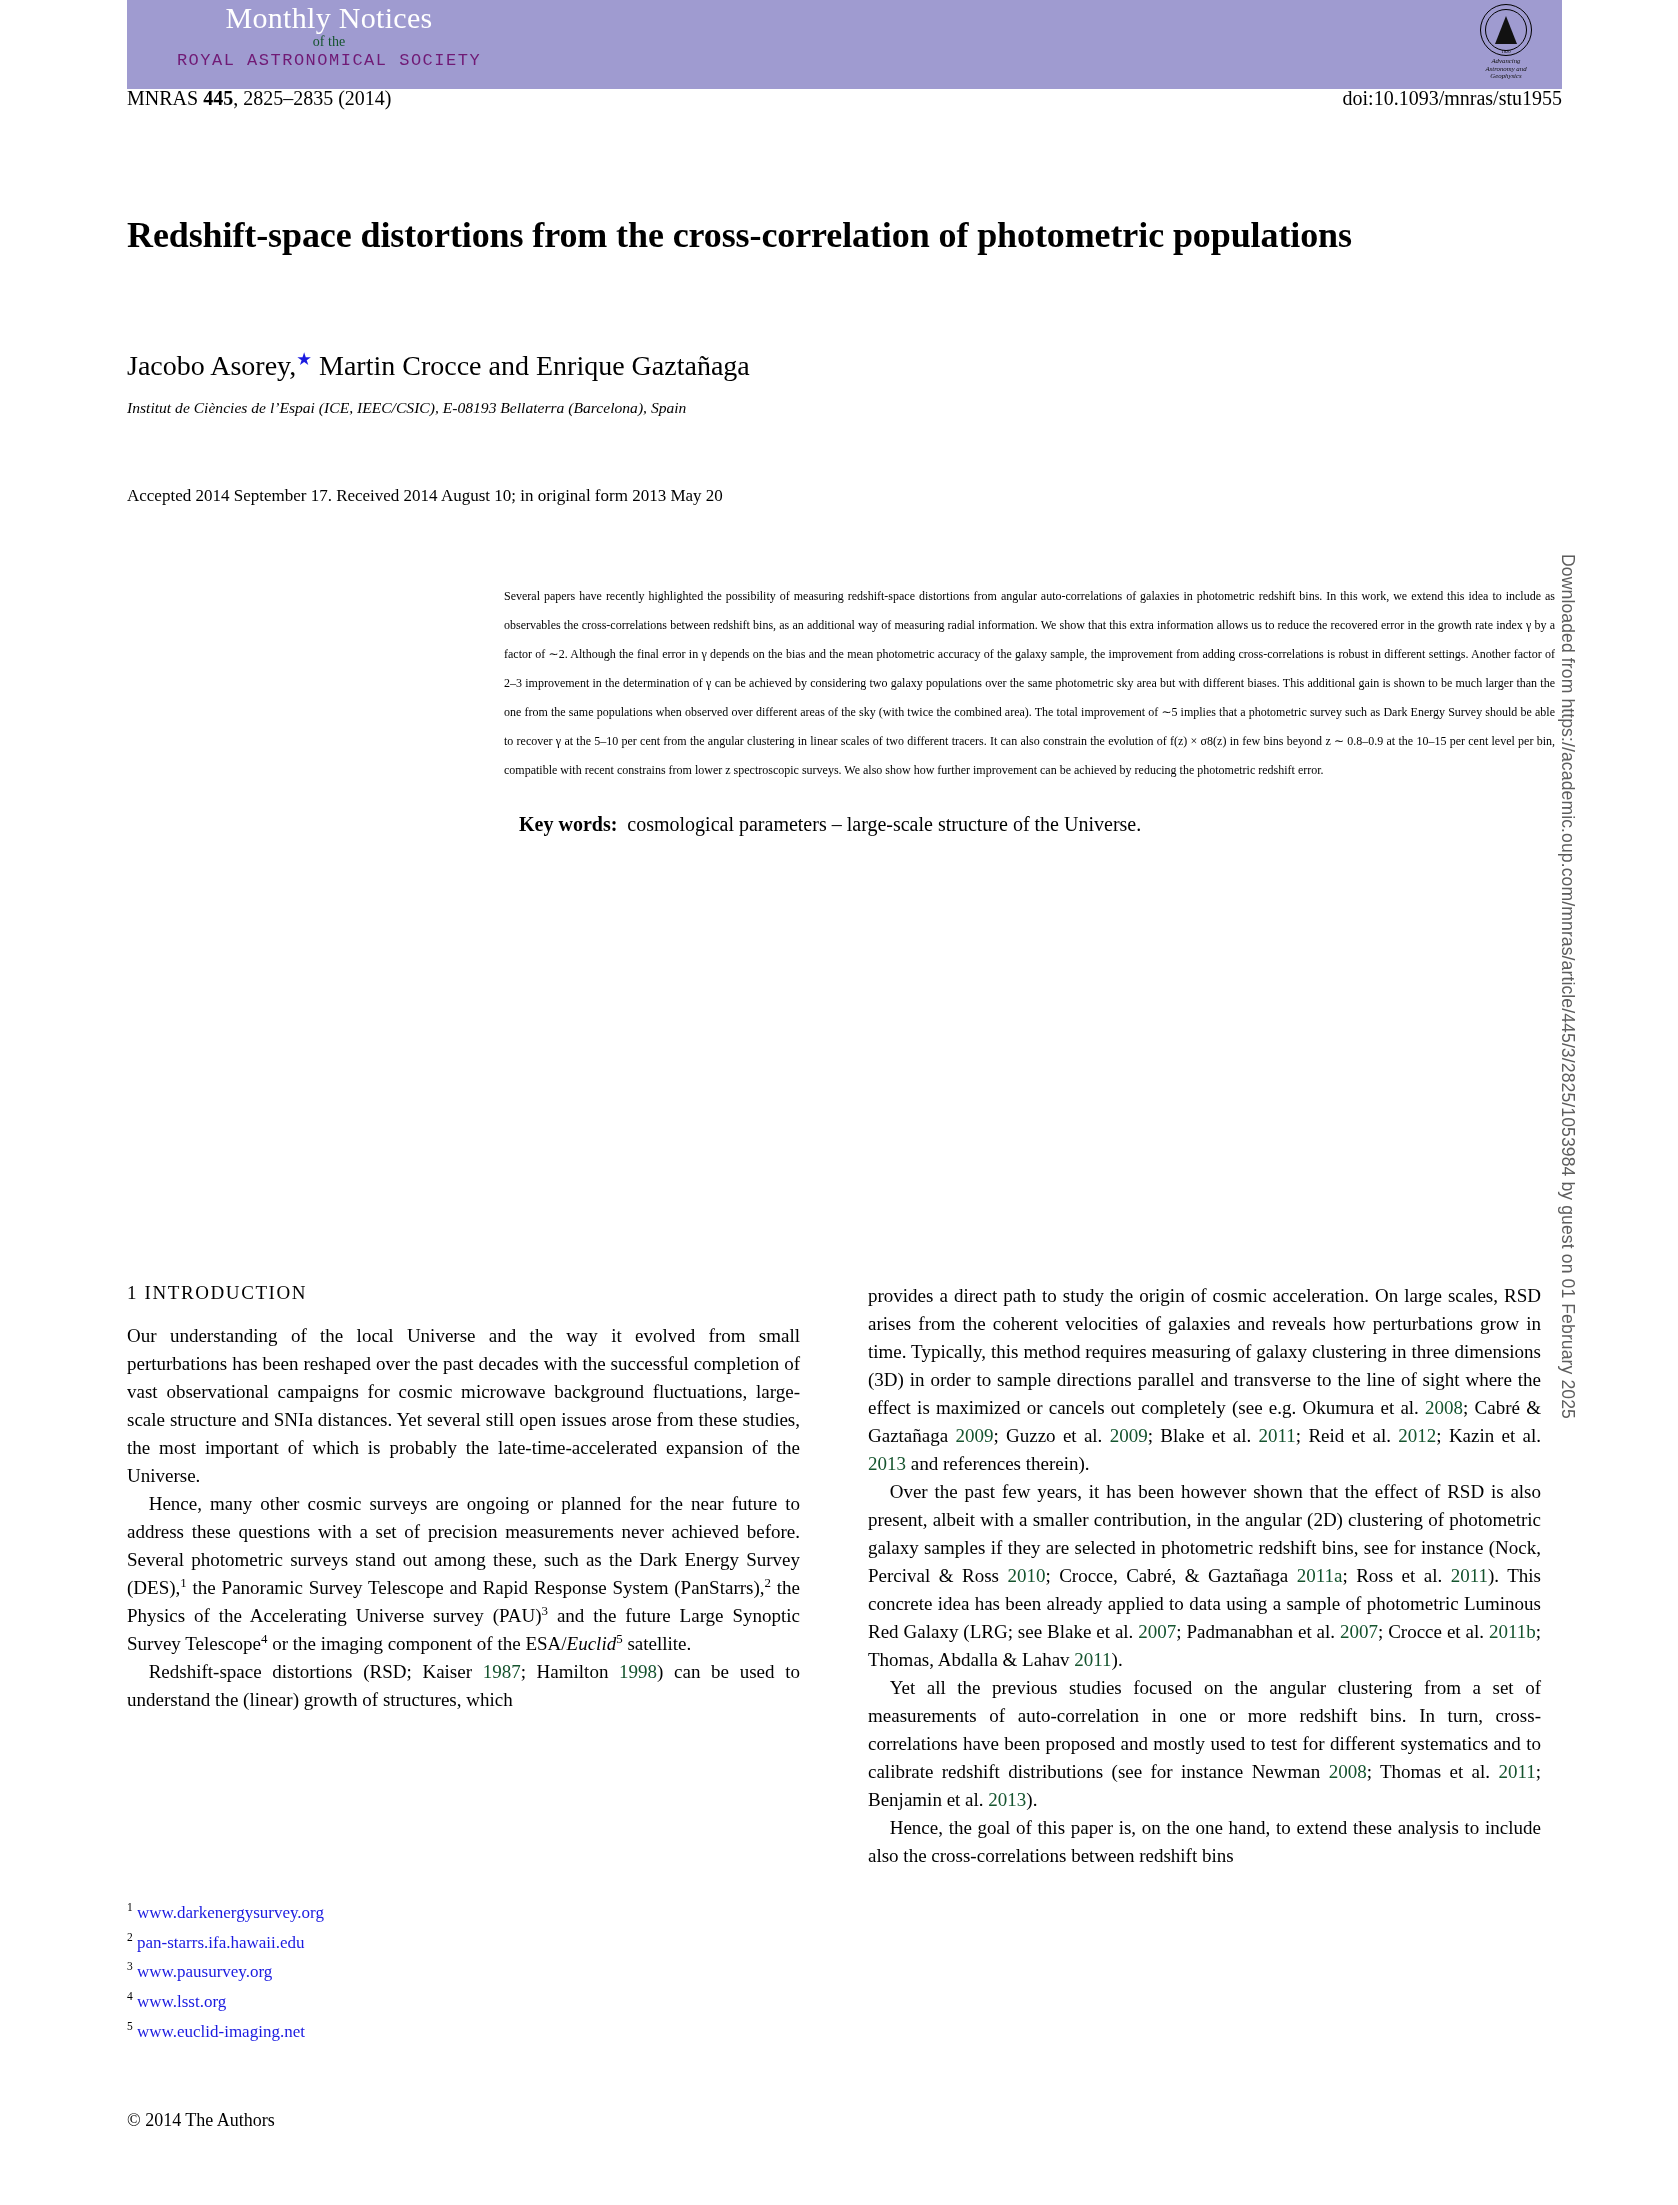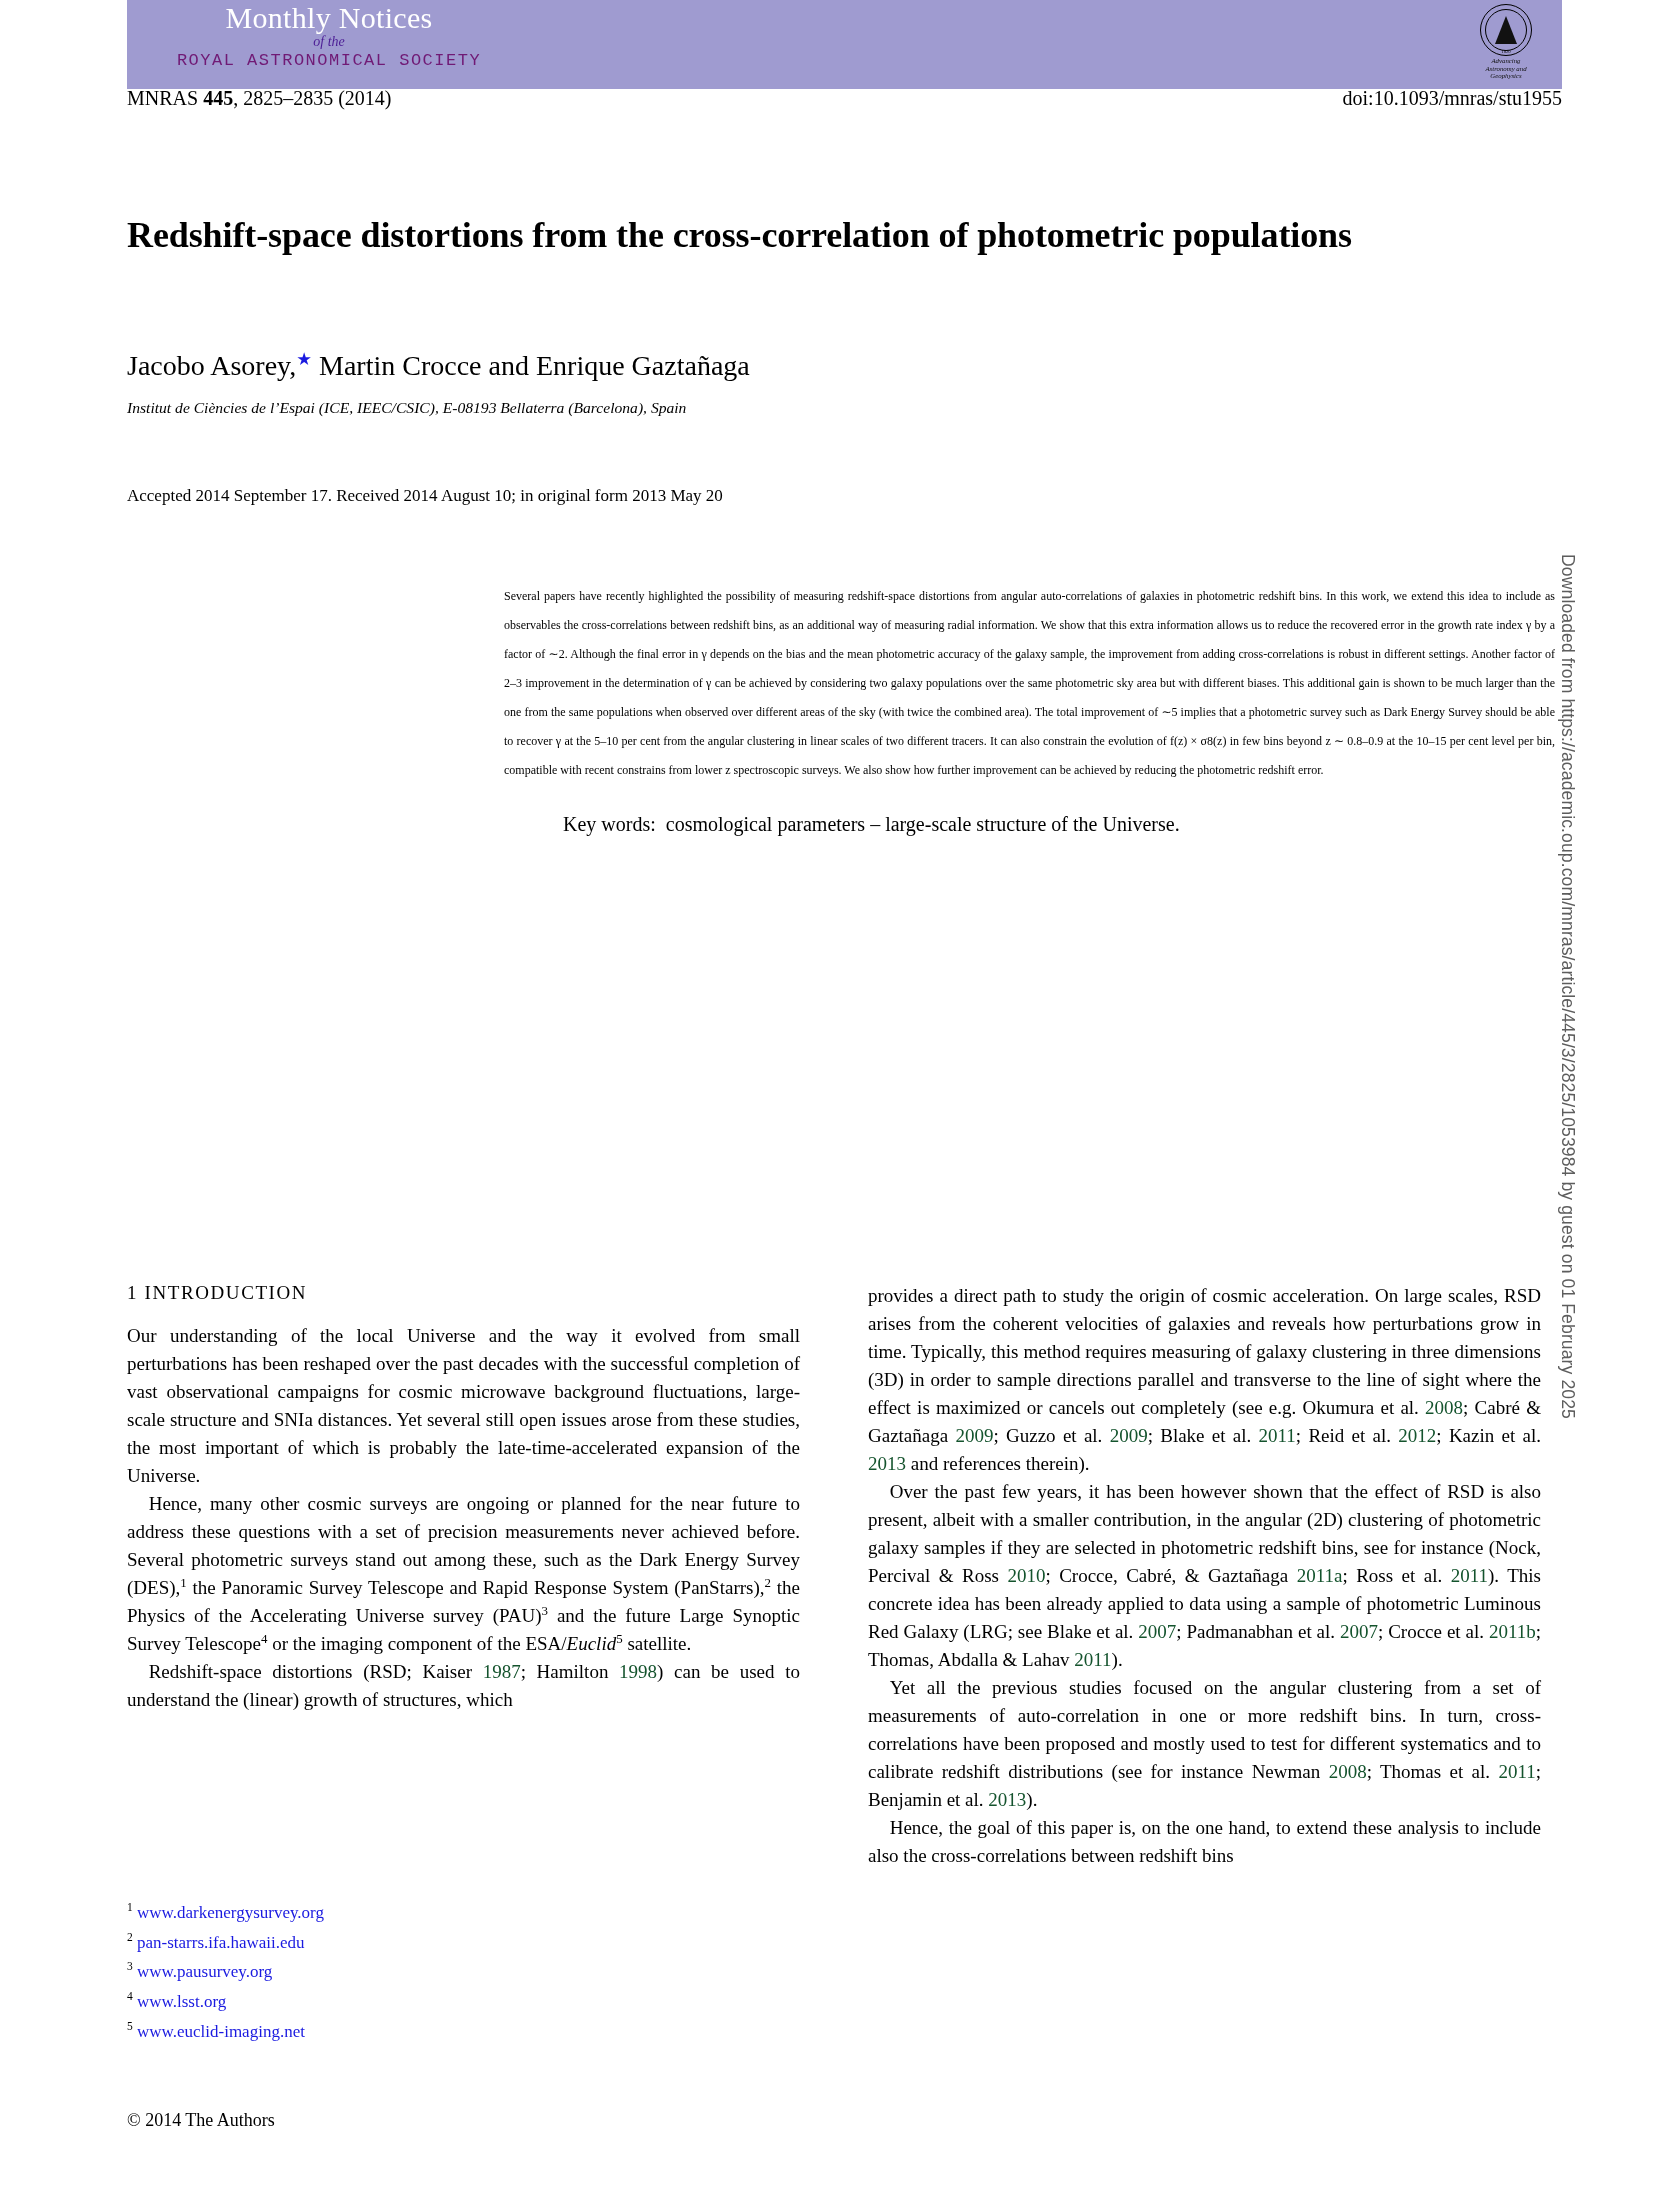--- a/index.html
+++ b/index.html
@@ -35,23 +35,22 @@
   }
   #mast-title-main {
     font-family: "Liberation Serif", serif;
     font-size: 30px;
     color: #ffffff;
     letter-spacing: 0.3px;
     display: block;
   }
   #mast-title-of {
     font-family: "Liberation Serif", serif;
-    font-style: italic;
     font-size: 14px;
-    color: #4c1d95;
+    color: #14532d;
     display: block;
     margin-top: 2.7px;
   }
   #mast-title-soc {
     font-family: Liberation Mono, monospace;
     font-size: 17px;
     color: #701a75;
     letter-spacing: 1.5px;
     display: block;
     margin-top: 2.7px;
@@ -190,21 +189,21 @@
     line-height: 29px;
     text-align: justify;
     text-justify: inter-word;
   }
   #keywords {
     margin-top: 25px;
     font-size: 20px;
     line-height: 29px;
     text-indent: 15px;
   }
-  #keywords .kw-label { font-weight: normal; margin-left: 44px; }
+  #keywords .kw-label { font-weight: bold; }
 
   
   #col-left {
     position: absolute;
     left: 127px;
     top: 1282px;
     width: 673px;
   }
   #col-right {
     position: absolute;

